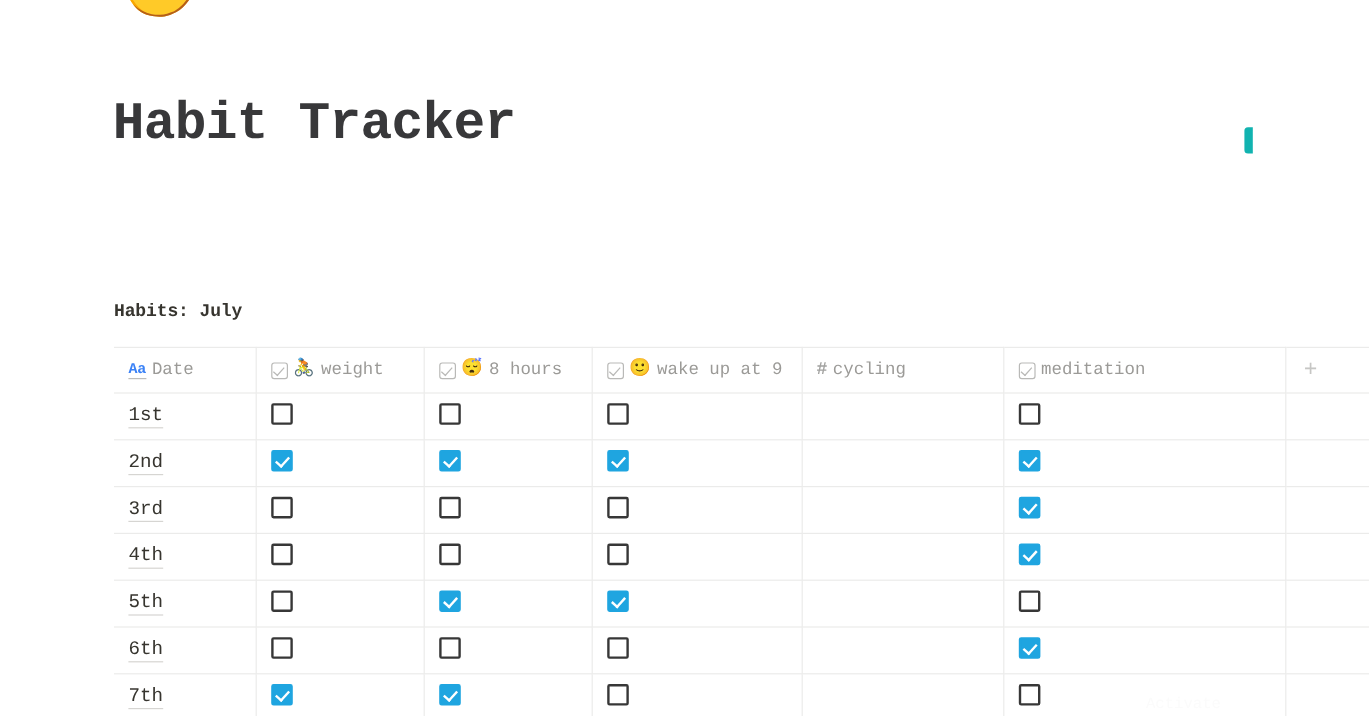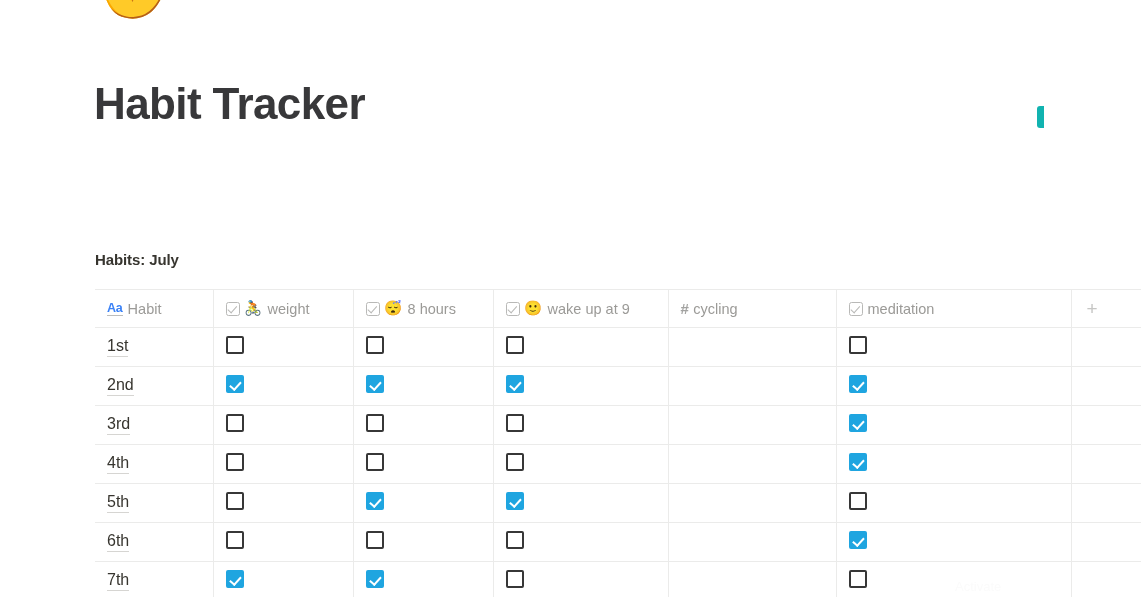--- a/index.html
+++ b/index.html
@@ -10,20 +10,21 @@
     background: #ffffff;
     font-family: "Liberation Sans", sans-serif;
     -webkit-font-smoothing: antialiased;
   }
 
   .page {
     position: relative;
     width: 1044px;
     height: 597px;
     background: #ffffff;
+    font-family: Liberation Mono, monospace;
   }
 
   
   .page-emoji {
     position: absolute;
     left: 95px;
     top: -44px;
     font-size: 62px;
     line-height: 1;
     user-select: none;
@@ -237,21 +238,21 @@
         <col class="c-wake">
           <col class="c-num">
           <col class="c-med">
           <col class="c-add">
       </colgroup>
       <thead>
         <tr>
           <th>
             <span class="th-inner">
               <span class="ic-aa">Aa</span>
-              <span class="hdr-label">Habit</span>
+              <span class="hdr-label">Date</span>
             </span>
           </th>
           <th>
             <span class="th-inner">
               <span class="ic-check-type"></span>
               <span class="hdr-emoji">🚴</span>
               <span class="hdr-label">weight</span>
             </span>
           </th>
           <th>

